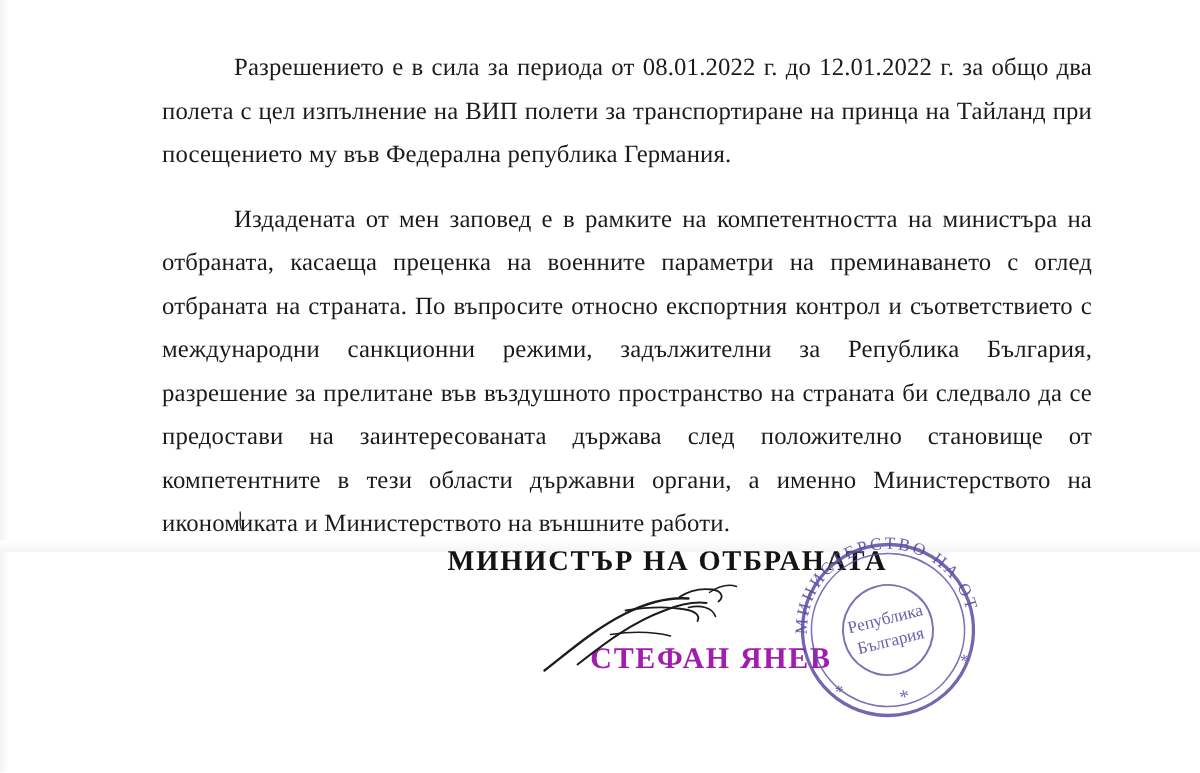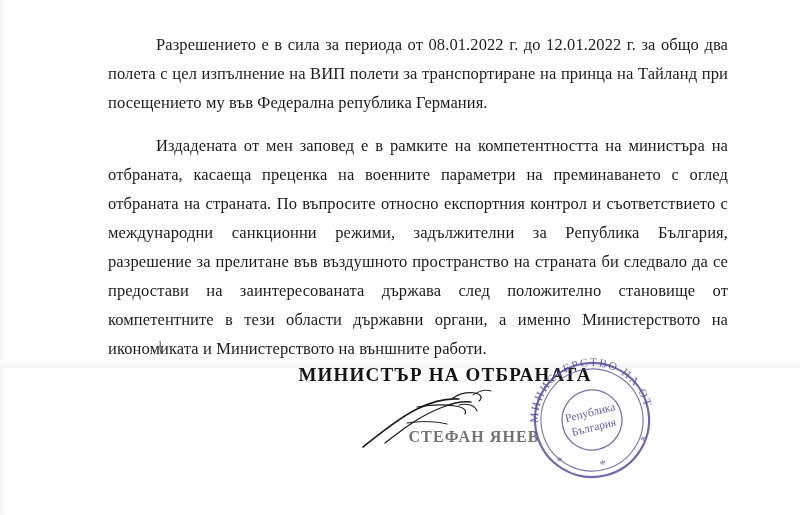--- a/index.html
+++ b/index.html
@@ -47,24 +47,24 @@
   }
   .sig-title {
     font-size: 19px;
     font-weight: bold;
     letter-spacing: 1.2px;
     color: #141414;
     text-align: center;
     margin-left: 54px;
   }
   .sig-name {
-    font-size: 16px;
+    font-size: 20px;
     font-weight: bold;
     letter-spacing: 1.1px;
-    color: #737373;
+    color: #a21caf;
     margin-top: 42px;
     margin-left: 112px;
     text-align: center;
   }
   
   .signature-mark {
     position: absolute;
     left: 355px;
     top: 385px;
     width: 180px;

